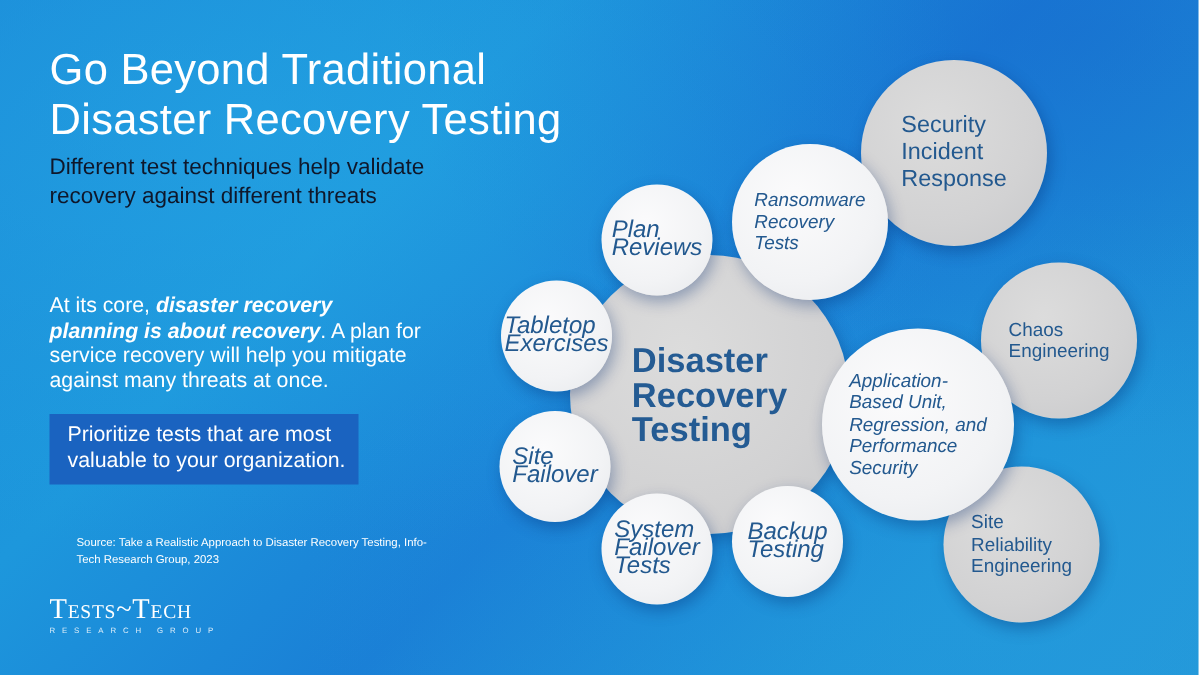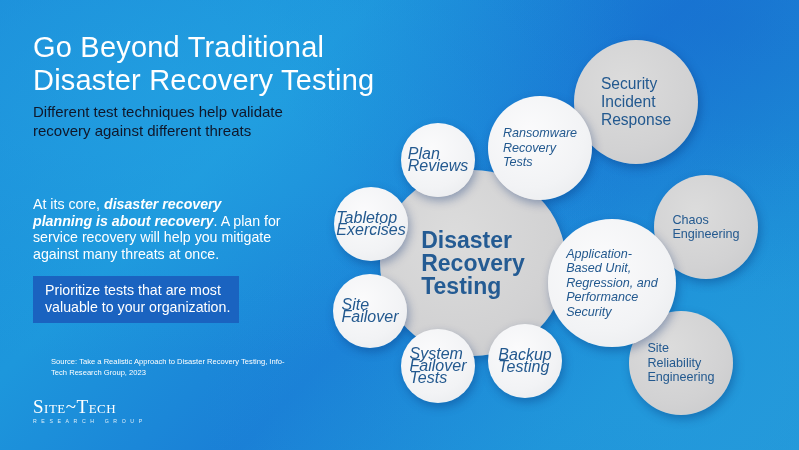--- a/index.html
+++ b/index.html
@@ -71,21 +71,21 @@
 <h1 class="title">Go Beyond Traditional Disaster Recovery Testing</h1>
 <p class="subtitle">Different test techniques help validate recovery against different threats</p>
 
 <p class="body-text"><span>At its core, </span><b>disaster recovery planning is about recovery</b><span>. A plan for service recovery will help you mitigate against many threats at once.</span></p>
 
 <div class="callout">Prioritize tests that are most valuable to your organization.</div>
 
 <p class="source">Source: Take a Realistic Approach to Disaster Recovery Testing, Info-Tech Research Group, 2023</p>
 
 <div class="logo">
-  <div class="logo-main">Site~Tech</div>
+  <div class="logo-main">Tests~Tech</div>
   <div class="logo-sub">RESEARCH GROUP</div>
 </div>
 
 <div class="circle grey big" style="left:574px;top:40px;width:124px;height:124px;">
   <span class="lbl">Security
 Incident
 Response</span>
 </div>
 <div class="circle grey med" style="left:654px;top:175px;width:104px;height:104px;">
   <span class="lbl">Chaos

